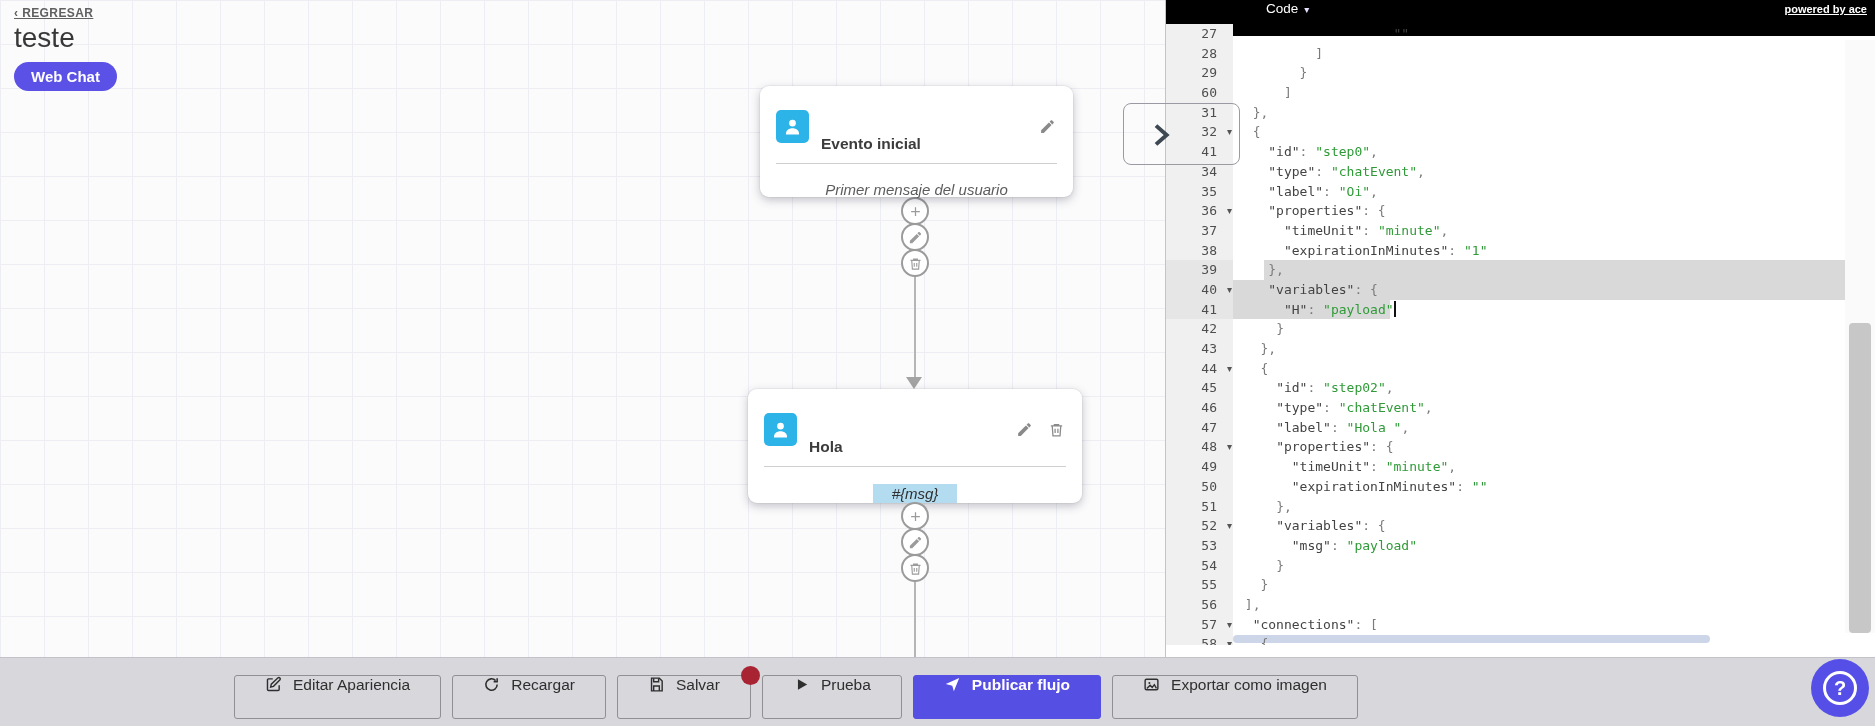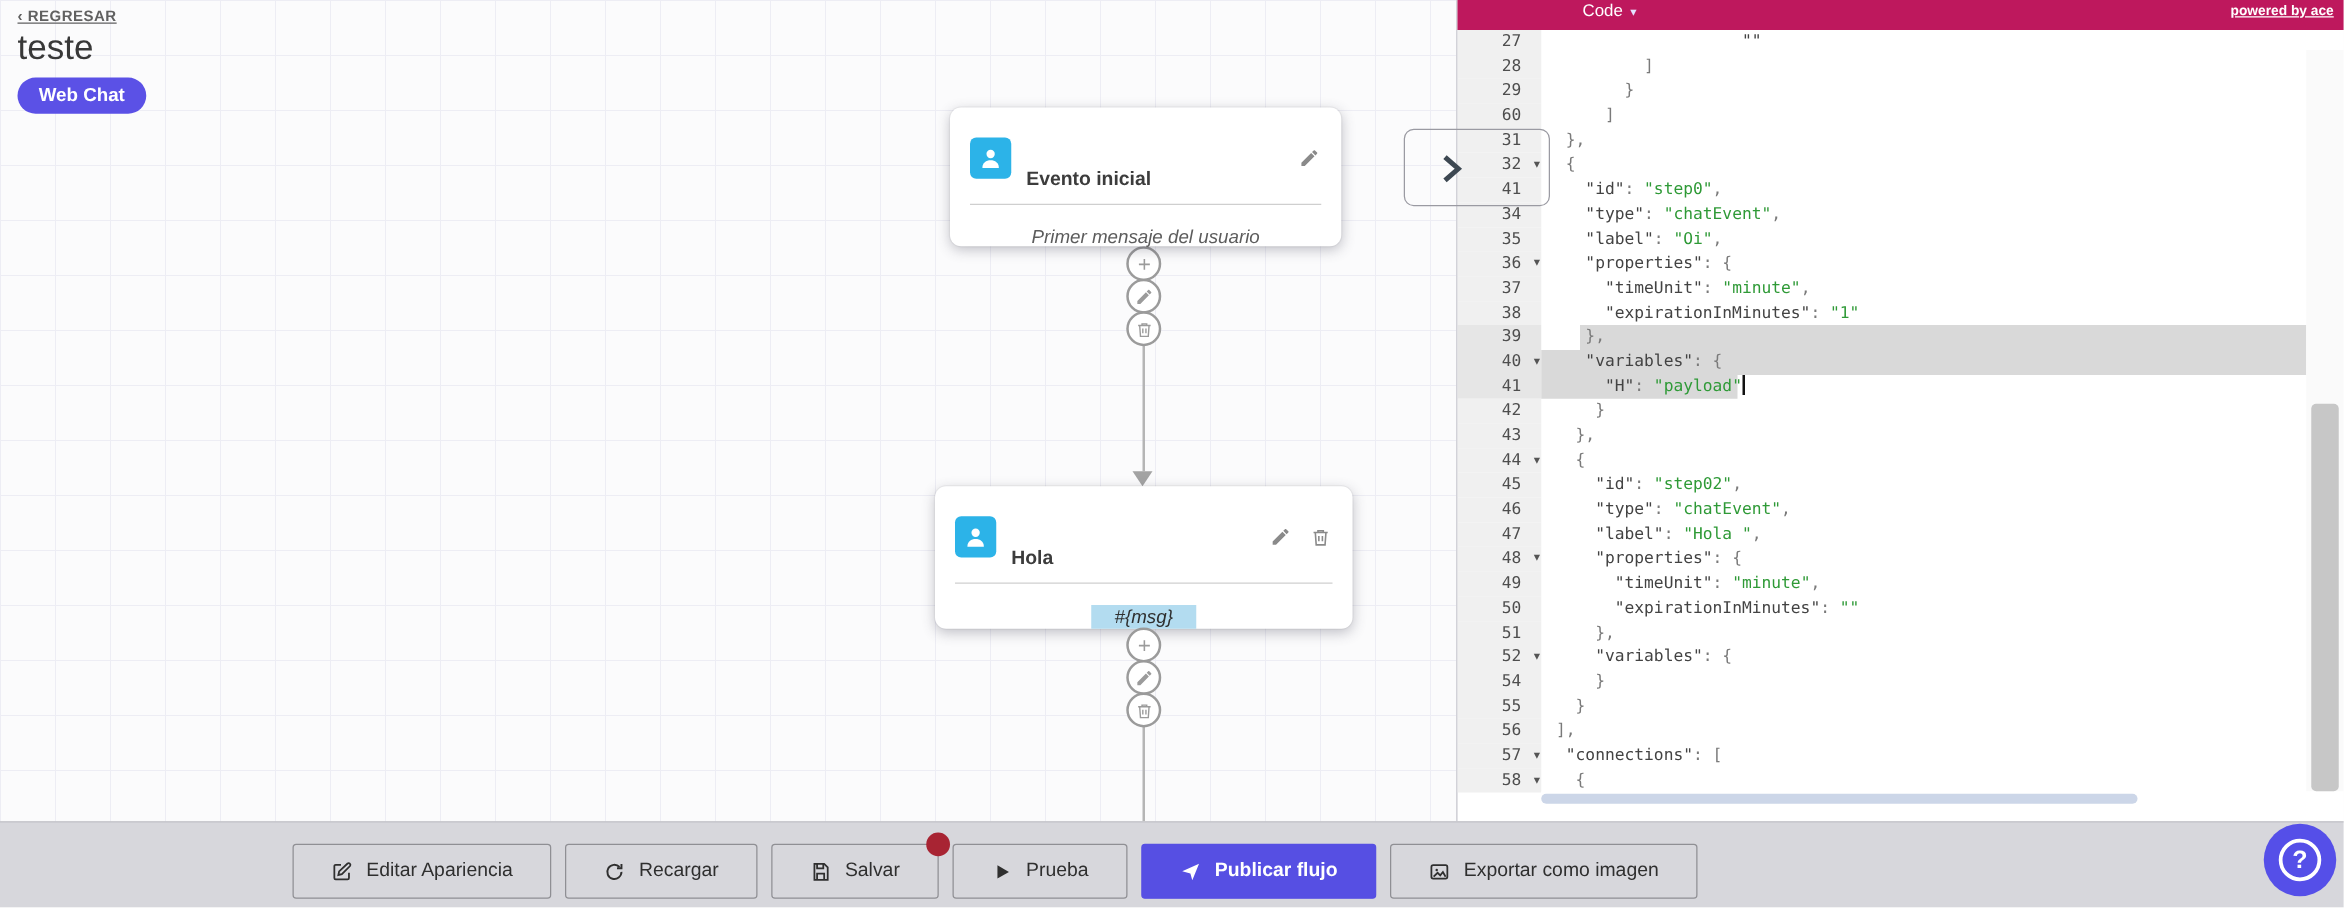--- a/index.html
+++ b/index.html
@@ -45,21 +45,21 @@
   .nbody { display:flex; align-items:center; justify-content:center; font-style:italic; }
   #node1 { left:760px; top:86px; width:313px; height:111px; }
   #node1 .nbody { height:50px; font-size:15px; color:#5c5c5c; }
   #node2 { left:748px; top:389px; width:334px; height:114px; }
   #node2 .nbody { height:52px; font-size:15px; color:#2f2f2f; }
   .hl { background:#b3dcf0; padding:1px 19px; }
 
   
   #codepanel { position:absolute; left:1165px; top:0; width:710px; height:657px;
     background:#fff; border-left:1px solid #c3c3cc; }
-  #codehead { position:absolute; left:0; top:0; right:0; height:24px; background:#be185d; }
+  #codehead { position:absolute; left:0; top:0; right:0; height:36px; background:#000000; }
   #code-dd { position:absolute; left:100px; top:1px; color:#fff; font-size:13.5px; cursor:pointer; }
   #code-dd .caret { font-size:10px; margin-left:6px; color:#e4e2ff; }
   #powered { position:absolute; right:8px; top:3px; color:#fff; font-size:11px; font-weight:bold;
     text-decoration:underline; cursor:pointer; }
 
   #editor { position:absolute; left:0; top:20px; right:0; bottom:12px; overflow:hidden;
     font-family:"DejaVu Sans Mono", monospace; font-size:13px; }
   #lines { position:absolute; left:0; top:4px; right:30px; }
   .cl { display:flex; height:19.7px; line-height:19.7px; white-space:pre; }
   .gut { width:67px; flex:0 0 67px; background:#f0f0f0; color:#4e4e4e; text-align:right;
@@ -83,21 +83,21 @@
 
   
   #collapse-btn { position:absolute; left:1123px; top:103px; width:117px; height:62px;
     border:1px solid #9a9aa2; border-radius:8px; cursor:pointer; z-index:5; }
   #collapse-btn svg { position:absolute; left:22px; top:15px; width:30px; height:32px; }
 
   
   #toolbar { position:absolute; left:0; top:657px; width:1875px; height:69px;
     background:#d7d7dc; border-top:1px solid #c2c2c8; }
   #toolbar-buttons { position:absolute; left:234px; top:17px; display:flex; gap:11px; }
-  .tbtn { position:relative; height:44px; padding:0 30px; display:flex; align-items:center; gap:11px;
+  .tbtn { position:relative; height:44px; padding:0 30px; display:flex; gap:11px;
     background:#d7d7dc; border:1px solid #8f8f94; border-radius:3px;
     font-family:"Liberation Sans", sans-serif; font-size:15.5px; color:#2f2f2f; cursor:pointer; }
   .tbtn .ticon { display:flex; } .tbtn .ticon svg { width:17px; height:17px; }
   .tbtn.primary { background:#564fe3; border-color:#564fe3; color:#fff; font-weight:bold; }
   .reddot { position:absolute; top:-10px; right:-10px; width:19px; height:19px; border-radius:50%;
     background:#a82433; }
 
   #help-button { position:absolute; left:1811px; top:659px; width:58px; height:58px; border-radius:50%;
     background:#554fe8; display:flex; align-items:center; justify-content:center; cursor:pointer; }
   #help-inner { width:34px; height:34px; border-radius:50%; border:3px solid #fff;
@@ -228,20 +228,21 @@
           <div class="cl"><div class="gut"><span>43</span></div><div class="txt"><span style="display: inline-block; width: 3ch;"></span><span class="tk-p">},</span></div></div>
           <div class="cl"><div class="gut"><span>44</span><span class="fold">▾</span></div><div class="txt"><span style="display: inline-block; width: 3ch;"></span><span class="tk-p">{</span></div></div>
           <div class="cl"><div class="gut"><span>45</span></div><div class="txt"><span style="display: inline-block; width: 5ch;"></span><span class="tk-k">"id"</span><span class="tk-p">: </span><span class="tk-s">"step02"</span><span class="tk-p">,</span></div></div>
           <div class="cl"><div class="gut"><span>46</span></div><div class="txt"><span style="display: inline-block; width: 5ch;"></span><span class="tk-k">"type"</span><span class="tk-p">: </span><span class="tk-s">"chatEvent"</span><span class="tk-p">,</span></div></div>
           <div class="cl"><div class="gut"><span>47</span></div><div class="txt"><span style="display: inline-block; width: 5ch;"></span><span class="tk-k">"label"</span><span class="tk-p">: </span><span class="tk-s">"Hola "</span><span class="tk-p">,</span></div></div>
           <div class="cl"><div class="gut"><span>48</span><span class="fold">▾</span></div><div class="txt"><span style="display: inline-block; width: 5ch;"></span><span class="tk-k">"properties"</span><span class="tk-p">: {</span></div></div>
           <div class="cl"><div class="gut"><span>49</span></div><div class="txt"><span style="display: inline-block; width: 7ch;"></span><span class="tk-k">"timeUnit"</span><span class="tk-p">: </span><span class="tk-s">"minute"</span><span class="tk-p">,</span></div></div>
           <div class="cl"><div class="gut"><span>50</span></div><div class="txt"><span style="display: inline-block; width: 7ch;"></span><span class="tk-k">"expirationInMinutes"</span><span class="tk-p">: </span><span class="tk-s">""</span></div></div>
           <div class="cl"><div class="gut"><span>51</span></div><div class="txt"><span style="display: inline-block; width: 5ch;"></span><span class="tk-p">},</span></div></div>
           <div class="cl"><div class="gut"><span>52</span><span class="fold">▾</span></div><div class="txt"><span style="display: inline-block; width: 5ch;"></span><span class="tk-k">"variables"</span><span class="tk-p">: {</span></div></div>
+          <div class="cl"><div class="gut"><span>53</span></div><div class="txt"><span style="display: inline-block; width: 7ch;"></span><span class="tk-k">"msg"</span><span class="tk-p">: </span><span class="tk-s">"payload"</span></div></div>
           <div class="cl"><div class="gut"><span>54</span></div><div class="txt"><span style="display: inline-block; width: 5ch;"></span><span class="tk-p">}</span></div></div>
           <div class="cl"><div class="gut"><span>55</span></div><div class="txt"><span style="display: inline-block; width: 3ch;"></span><span class="tk-p">}</span></div></div>
           <div class="cl"><div class="gut"><span>56</span></div><div class="txt"><span style="display: inline-block; width: 1ch;"></span><span class="tk-p">],</span></div></div>
           <div class="cl"><div class="gut"><span>57</span><span class="fold">▾</span></div><div class="txt"><span style="display: inline-block; width: 2ch;"></span><span class="tk-k">"connections"</span><span class="tk-p">: [</span></div></div>
           <div class="cl"><div class="gut"><span>58</span><span class="fold">▾</span></div><div class="txt"><span style="display: inline-block; width: 3ch;"></span><span class="tk-p">{</span></div></div>
         </div>
       <div id="vscroll">
           <div id="vthumb"></div>
         </div>
       <div id="hscroll">

